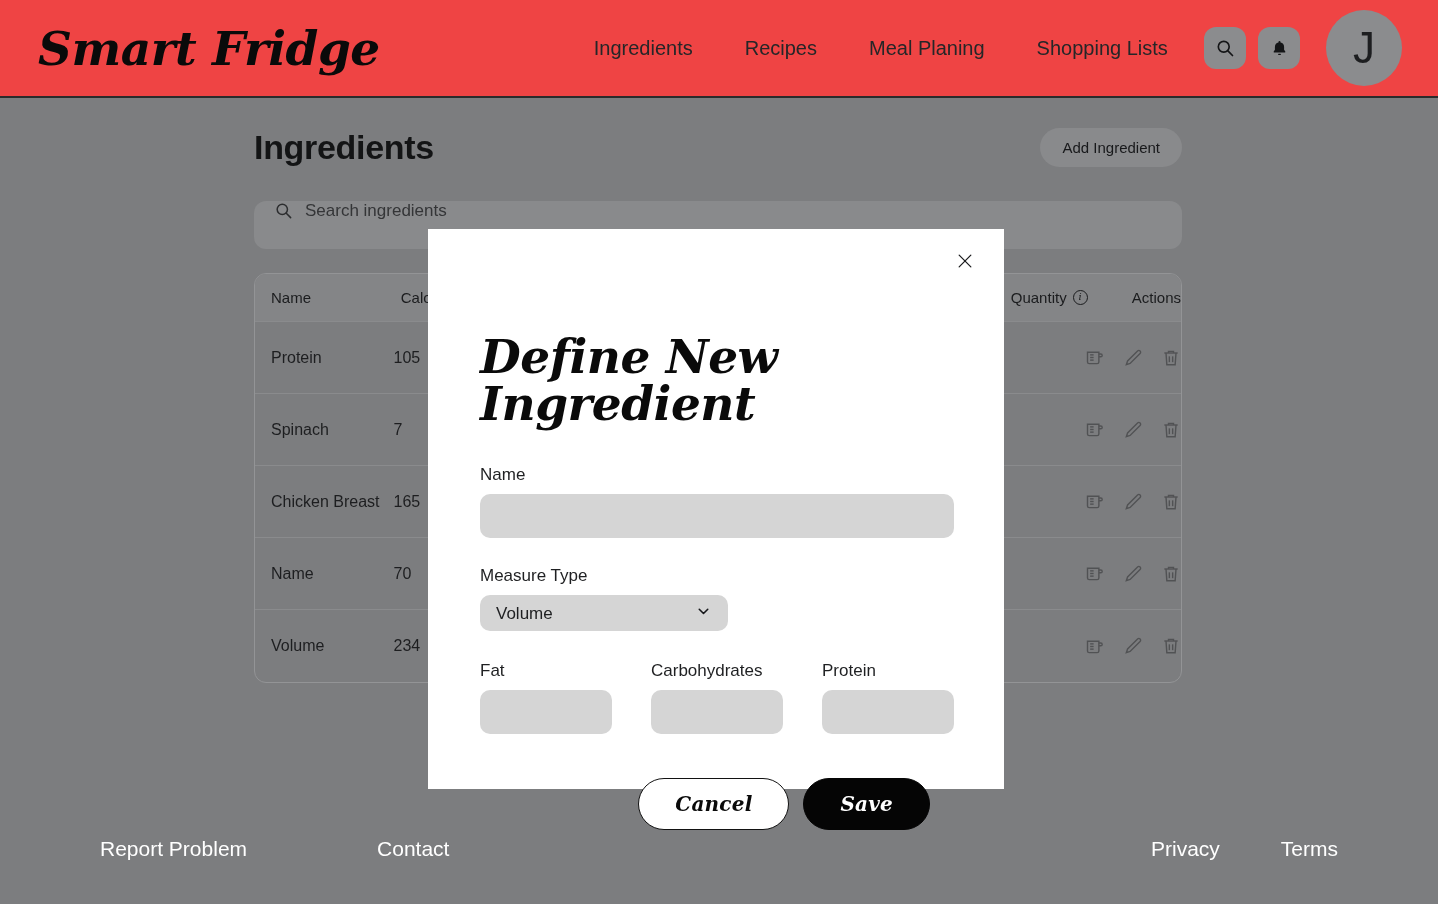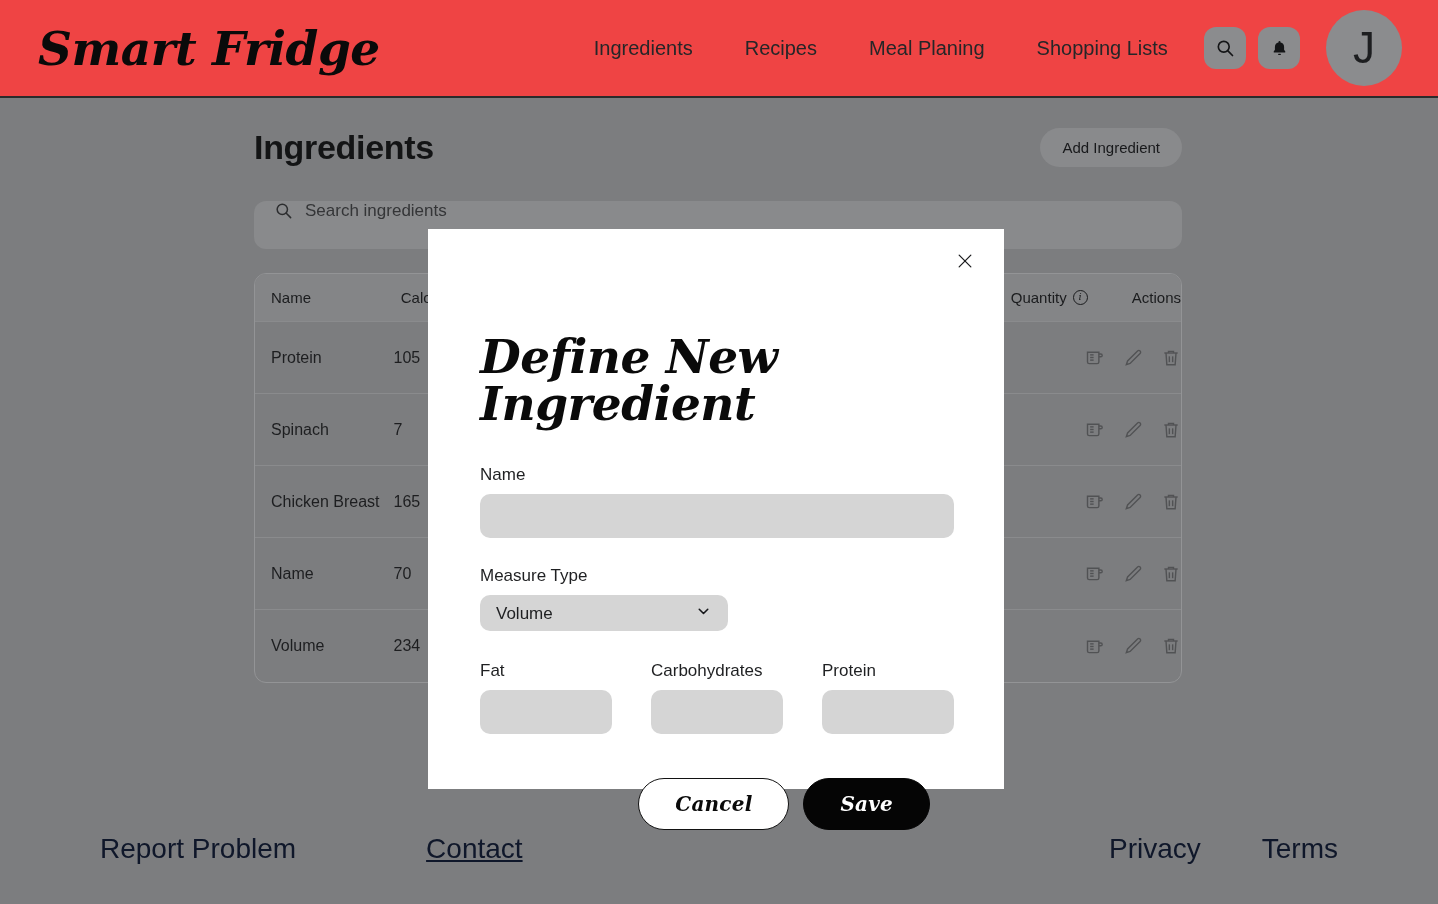--- a/index.html
+++ b/index.html
@@ -209,27 +209,27 @@
     left: 0;
     right: 0;
     bottom: 0;
     height: 110px;
     display: flex;
     align-items: center;
     padding: 0 100px;
   }
 
   .footer-link {
-    font-size: 28px;
-    color: #0f172a;
+    font-size: 21px;
+    color: #ffffff;
     cursor: pointer;
     white-space: nowrap;
   }
   #footer-link-0 { margin-right: 130px; }
-  #footer-link-1 { margin-right: auto; text-decoration: underline; }
+  #footer-link-1 { margin-right: auto; }
   #footer-link-2 { margin-right: 61px; }
 
   
   #modal-overlay {
     position: absolute;
     inset: 0;
     display: flex;
     align-items: flex-start;
     justify-content: center;
     z-index: 50;

